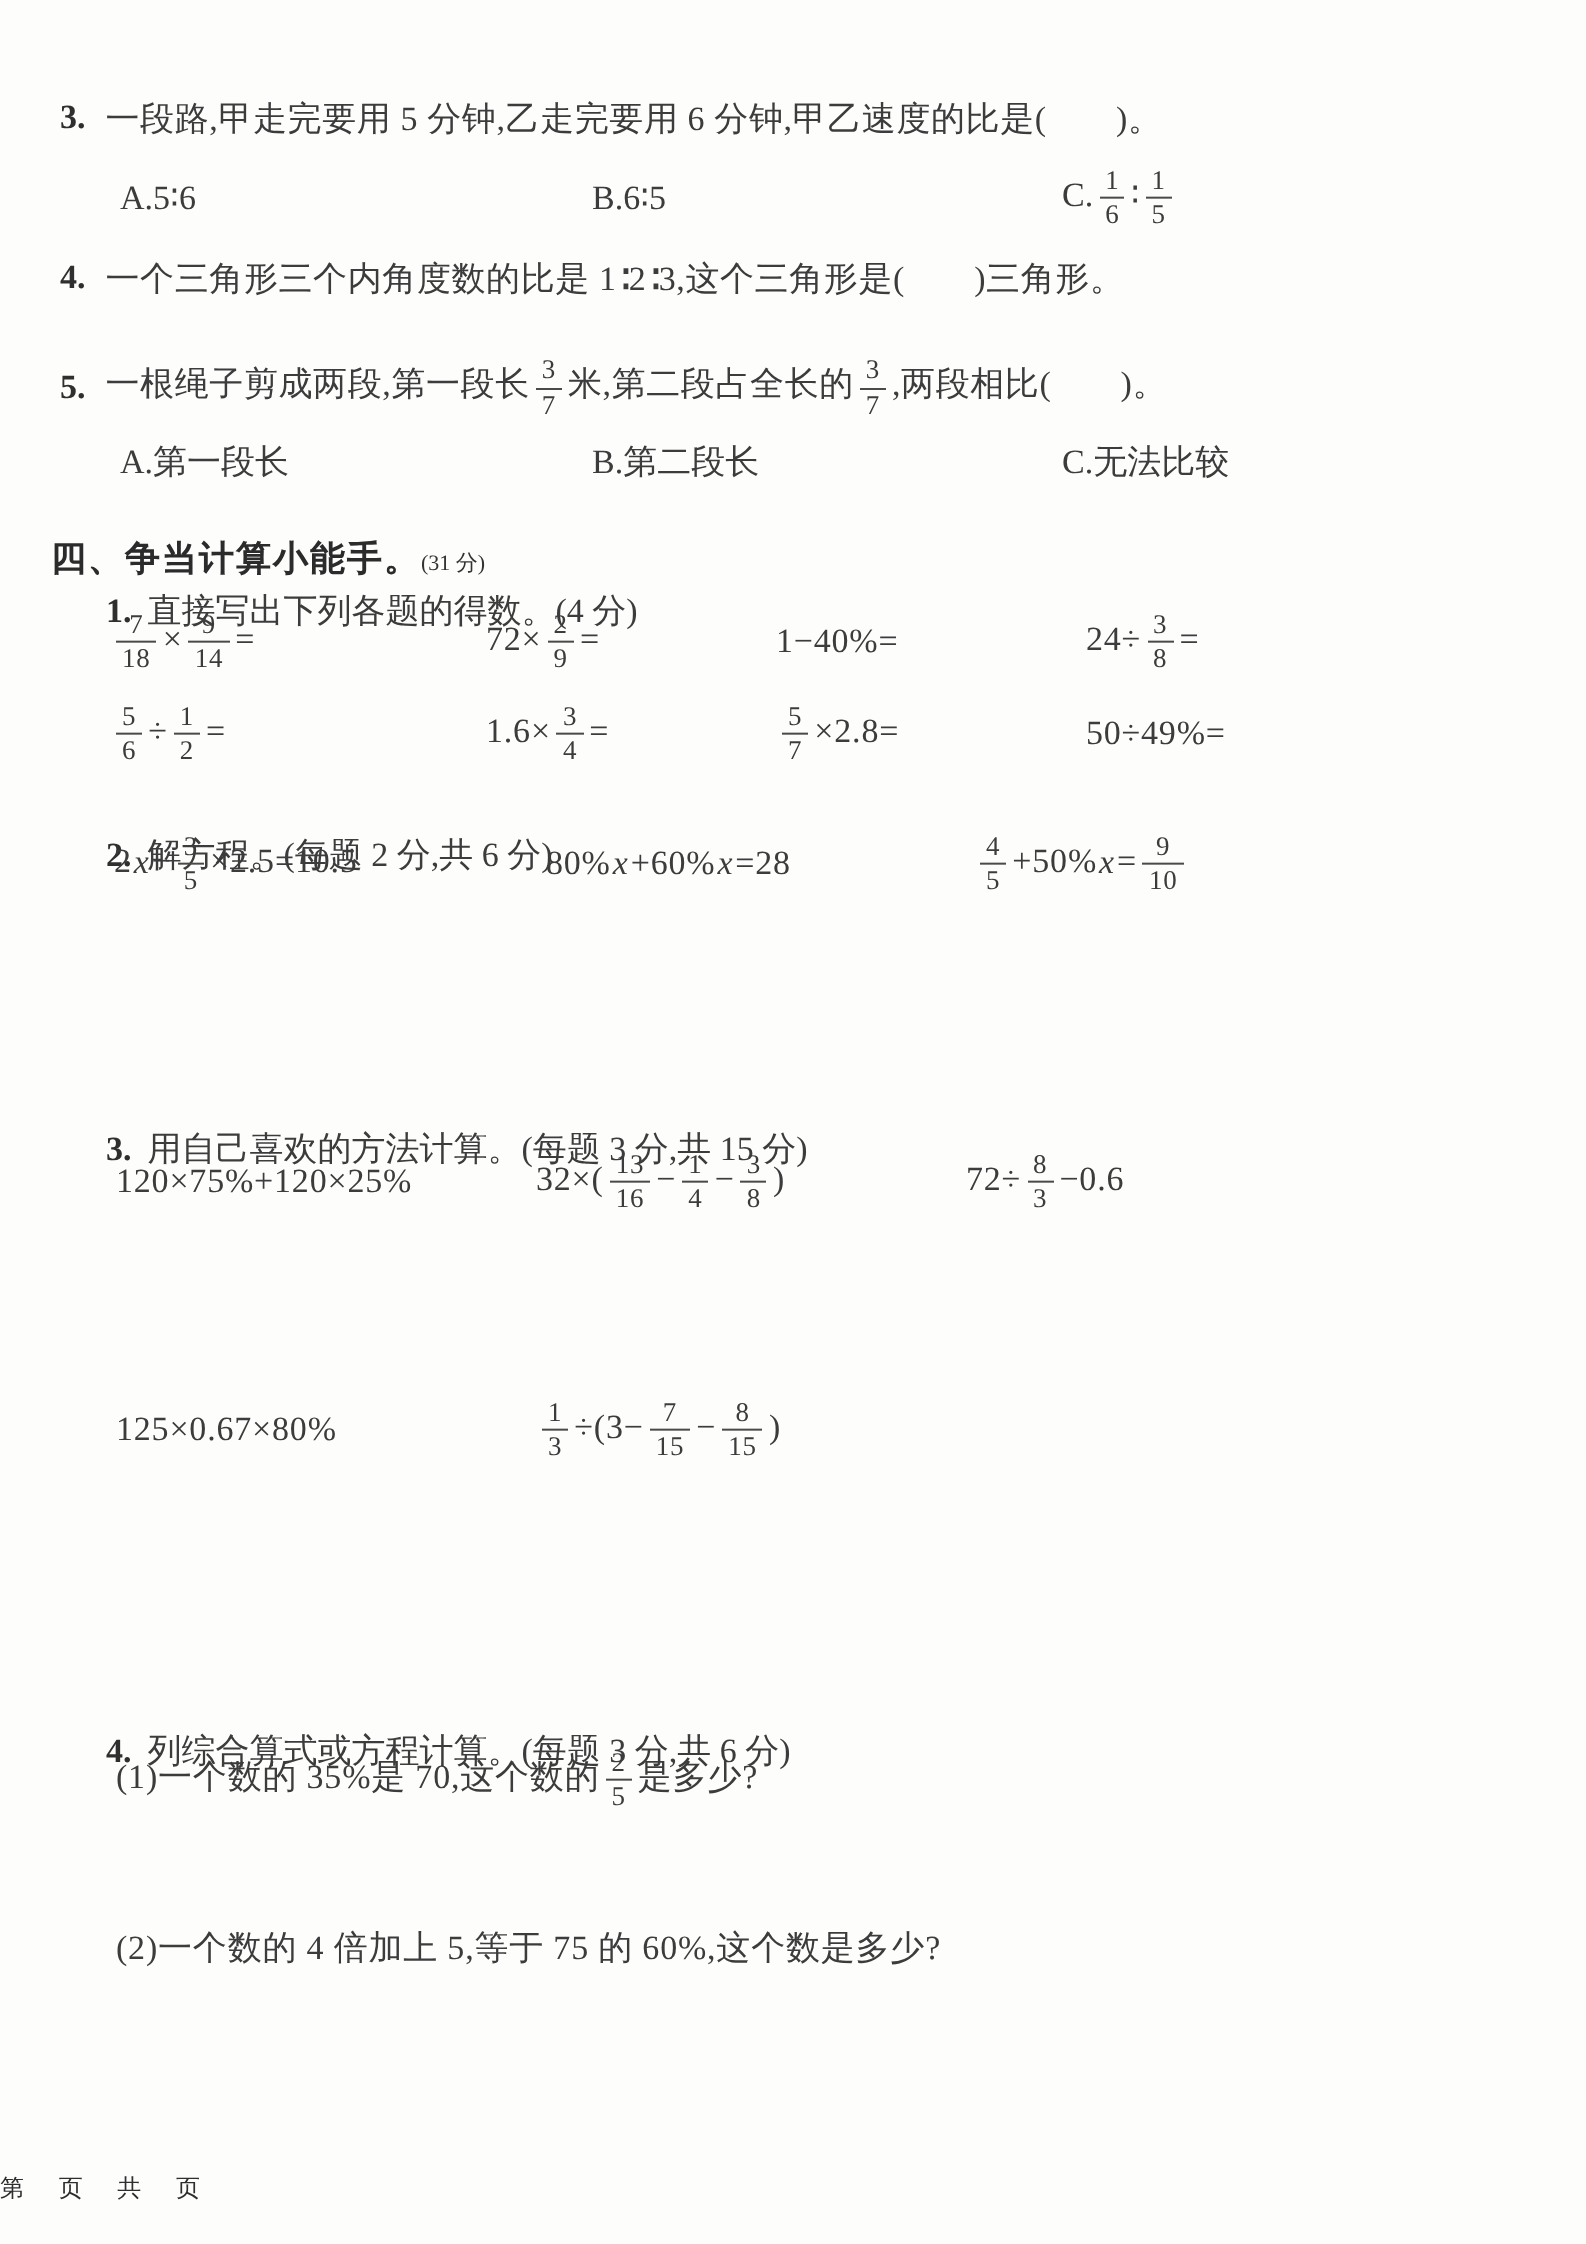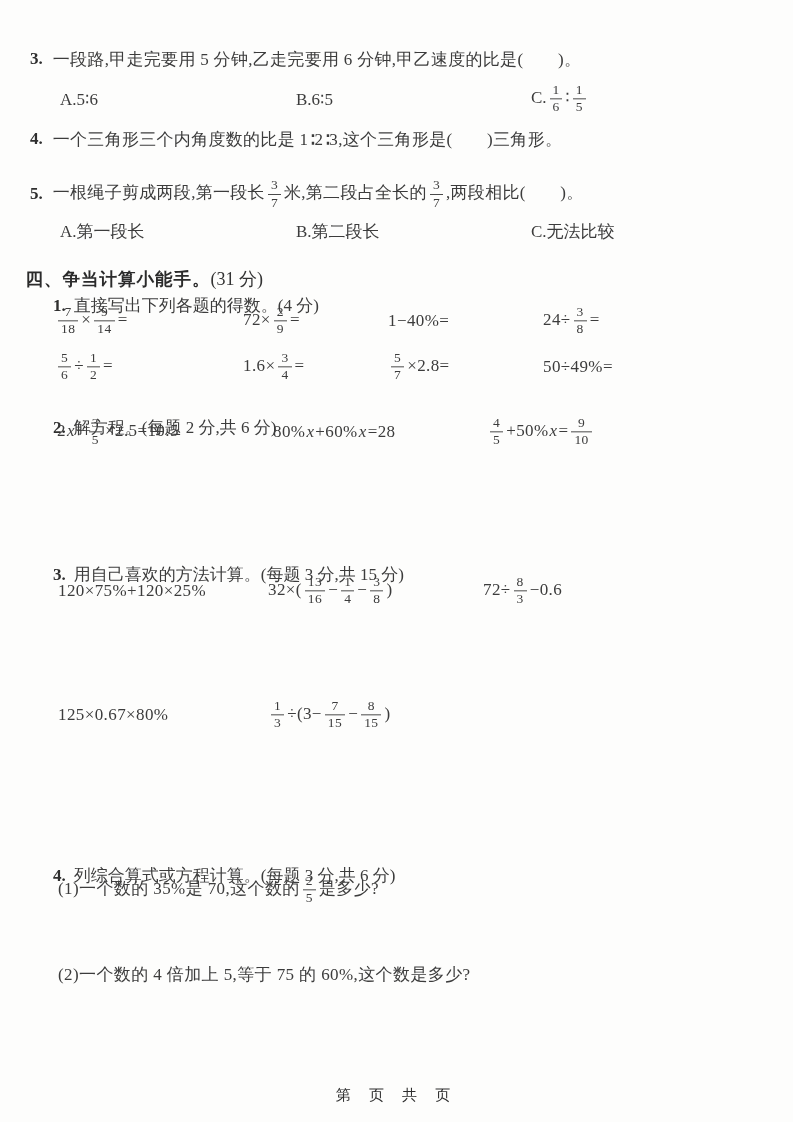--- a/index.html
+++ b/index.html
@@ -15,35 +15,35 @@
   
   .row{position:absolute;left:0;width:100%;}
   .qline{position:absolute;display:flex;align-items:center;white-space:pre;}
   .qnum{font-weight:bold;color:#2f2f2f;margin-right:10px;font-size:17px;}
   .stem{font-size:17px;letter-spacing:.3px;}
   .optrow{position:absolute;left:0;width:100%;padding-left:16px;}
   .opt{position:absolute;top:50%;transform:translateY(-50%);font-size:17px;white-space:pre;}
   .expr{position:absolute;top:50%;transform:translateY(-50%);font-size:17px;white-space:pre;letter-spacing:.4px;}
   .sec-heading{position:absolute;font-size:17.5px;white-space:pre;}
   .sec-bold{font-family:"Liberation Sans","DejaVu Sans",sans-serif;font-weight:bold;color:#2b2b2b;letter-spacing:1px;text-align:center;}
-  .sec-score{font-size:18px;color:#333;}
+  .sec-score{font-size:11px;color:#333;}
   .subq{position:absolute;font-size:17px;white-space:pre;}
   .subnum{font-weight:bold;color:#2f2f2f;margin-right:8px;}
   
   .frac{
     display:inline-flex;flex-direction:column;align-items:center;
     vertical-align:middle;line-height:1.05;margin:0 3px;text-align:center;
   }
   .frac .num{display:block;font-size:13.5px;padding:0 3px 1px;}
   .frac .den{display:block;font-size:13.5px;padding:1px 3px 0;border-top:1px solid #4a4a4a;}
   .var{font-style:italic;font-family:"Liberation Serif",serif;padding:0 1px;}
   .footer{
-    position:absolute;left:0;width:100%;text-align:center;
+    position:absolute;left:0;width:100%;
     font-family:"Liberation Sans","DejaVu Sans",sans-serif;
-    font-size:15px;color:#2e2e2e;letter-spacing:7px;
+    font-size:12px;color:#2e2e2e;letter-spacing:7px;
   }
 </style>
 </head>
 <body>
 
 <div class="page">
 
   <div class="qline" style="top:46px;left:30px;height:26px">
     <span class="qnum">3.</span>
     <span class="stem">一段路,甲走完要用 5 分钟,乙走完要用 6 分钟,甲乙速度的比是(　　)。</span>

